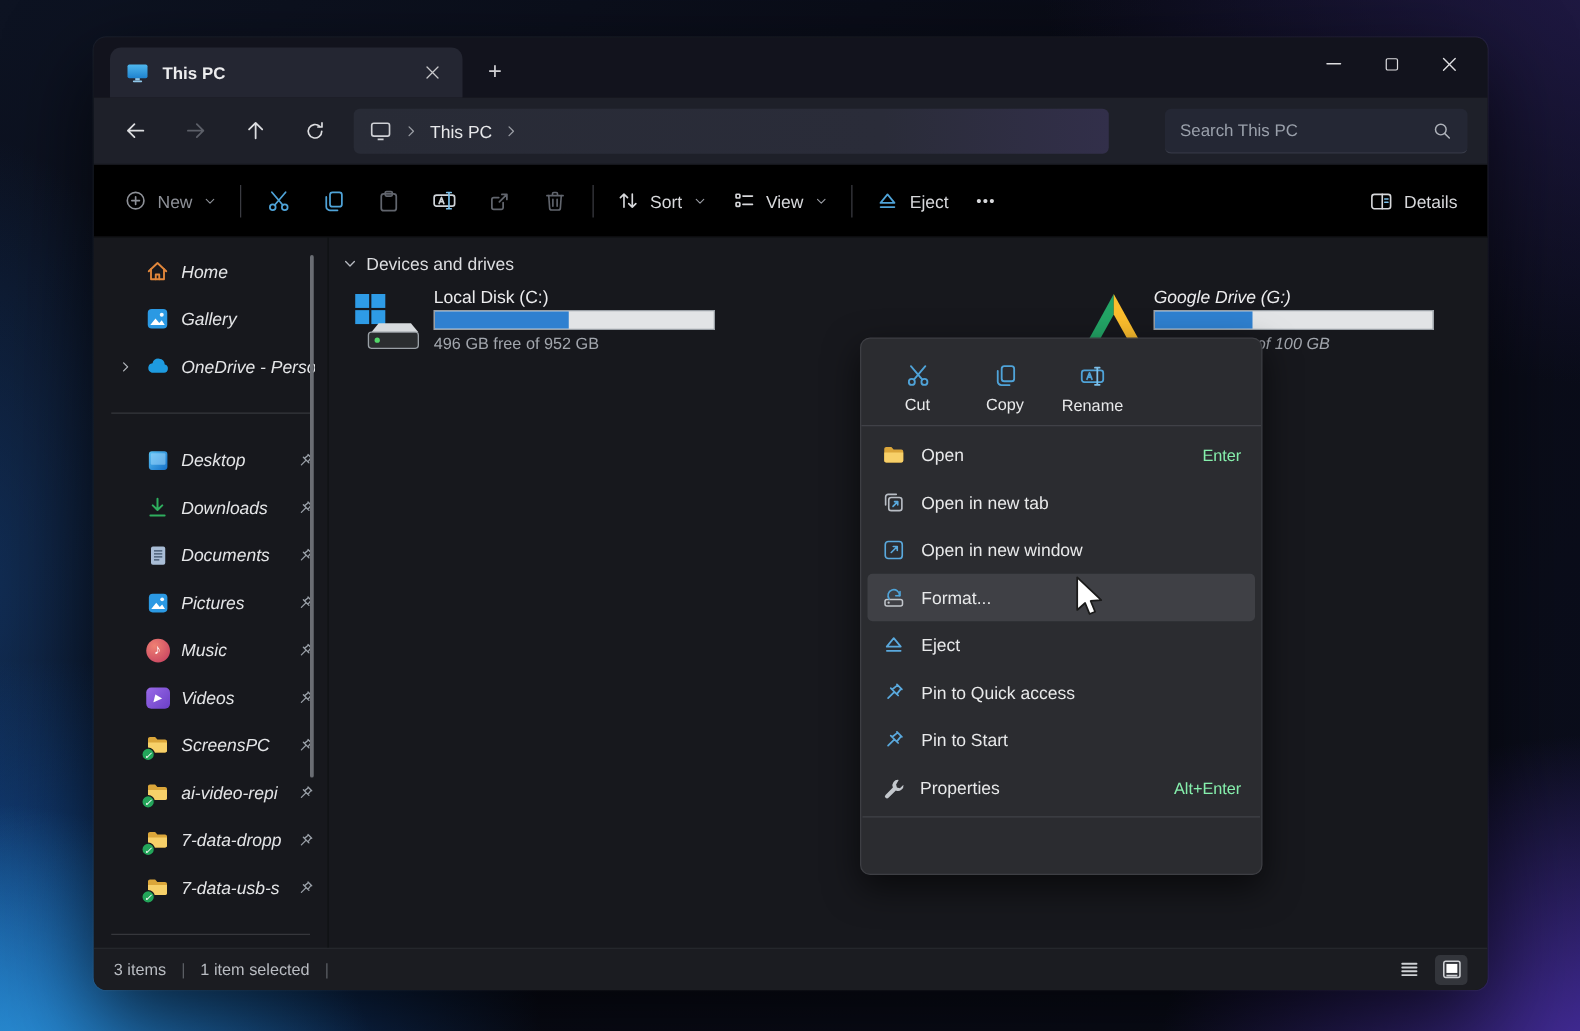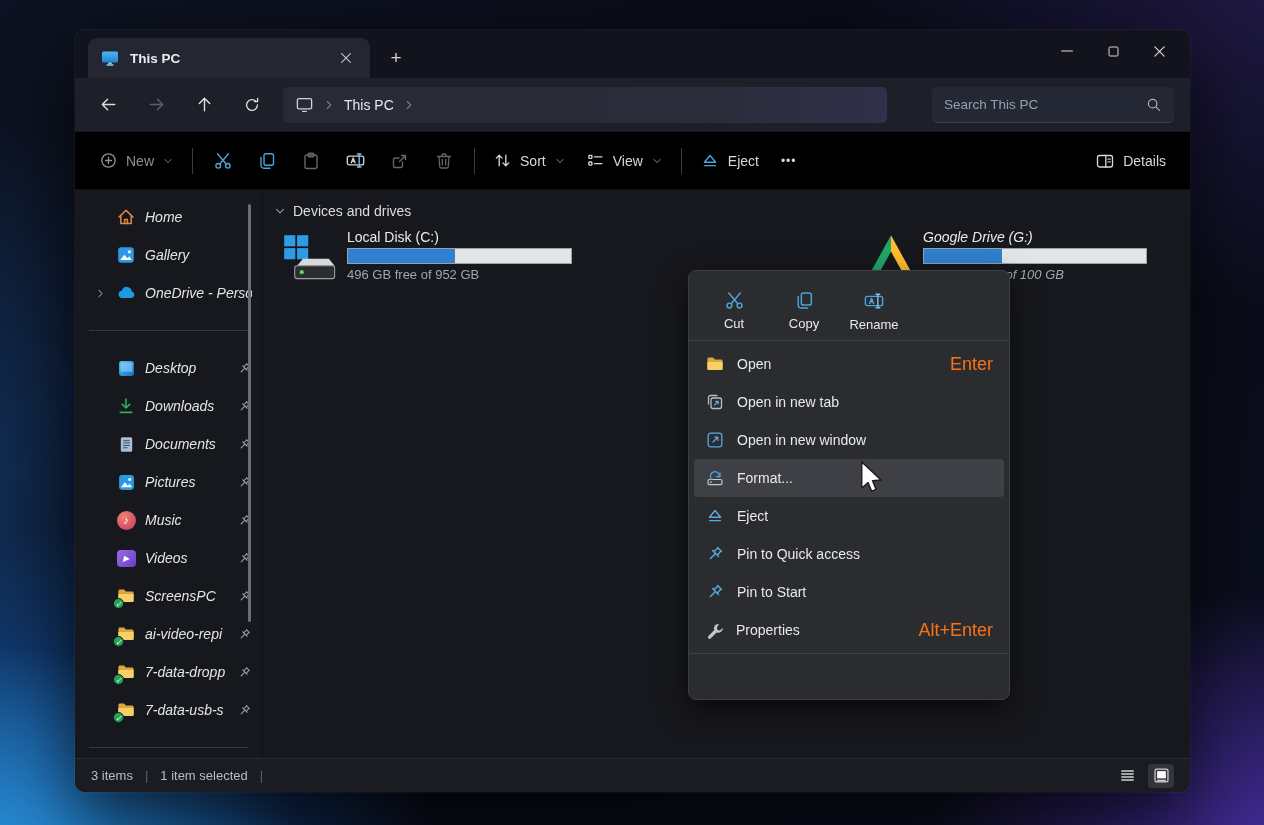--- a/index.html
+++ b/index.html
@@ -95,21 +95,21 @@
     border:1px solid #3e3f44;border-radius:8px;box-shadow:0 10px 28px rgba(0,0,0,.6);z-index:50;
     display:flex;flex-direction:column;overflow:hidden;}
   .qrow{height:70px;display:flex;align-items:center;padding:10px 6px 0 10px;border-bottom:1px solid #404147;}
   .qbtn{width:70px;height:56px;display:flex;flex-direction:column;align-items:center;justify-content:center;gap:5px;
     border-radius:5px;color:#e8e9ea;font-size:13px;}
   .qbtn .ic{color:#4fa3d8;}
   .mlist{padding:4px 0;}
   .mitem{height:38px;margin:0 5px;padding:0 11px;display:flex;align-items:center;gap:12px;border-radius:4px;
     color:#e8e9ea;font-size:14px;}
   .mitem.hovered{background:#3f4045;}
-  .mshort{margin-left:auto;color:#f97316;font-size:18px;}
+  .mshort{margin-left:auto;color:#86efac;font-size:13px;}
   .mdiv{height:1px;background:#404147;margin:4px 1px;}
 
   #cursor{position:absolute;left:856px;top:460px;z-index:100;}
 </style>
 </head>
 <body>
 
 <svg width="0" height="0" style="position:absolute">
   <defs>
     <linearGradient id="gdesk" x1="0" y1="0" x2="1" y2="1">

